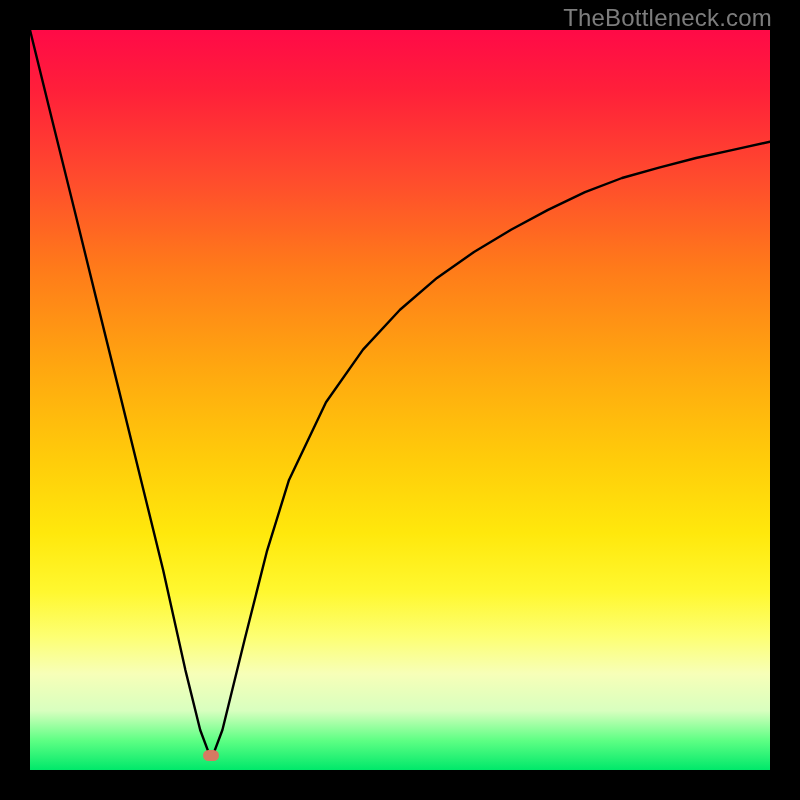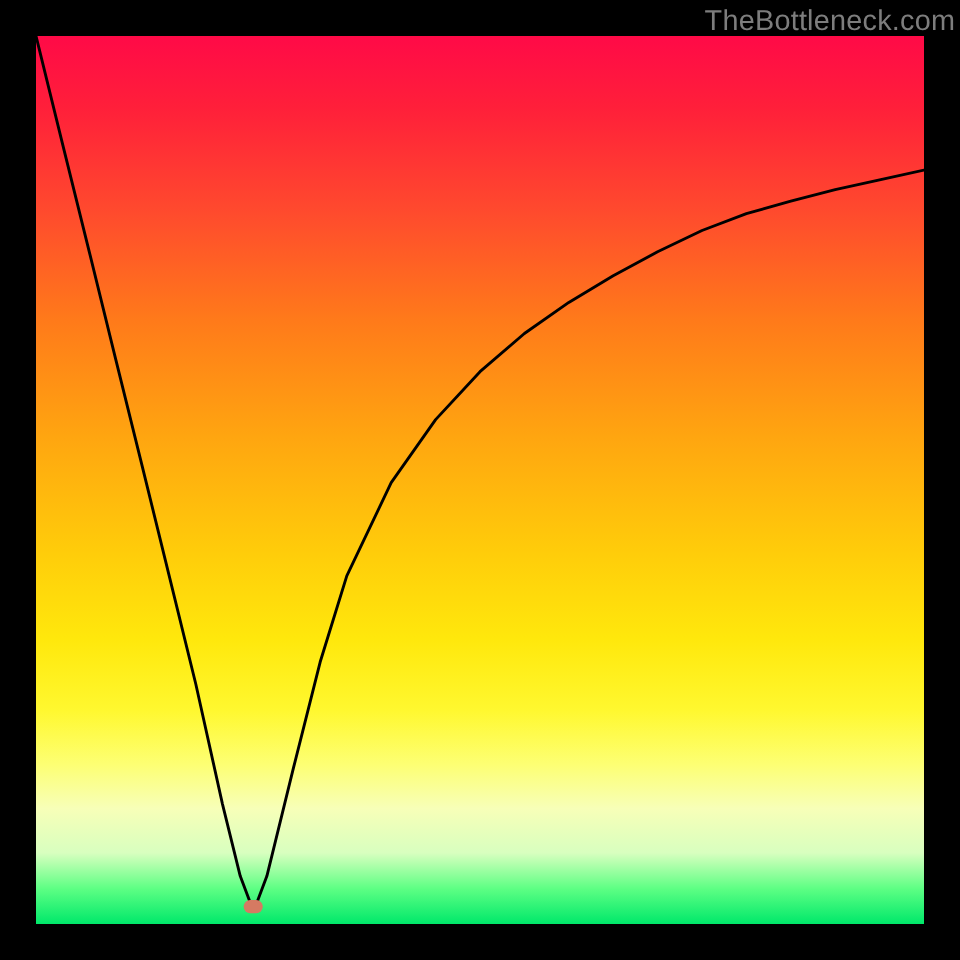--- a/index.html
+++ b/index.html
@@ -29,21 +29,21 @@
       #fdff73 82%,
       #f7ffb8 87%,
       #d8ffbf 92%,
       #5eff84 96%,
       #00e86a 100%
     );
   }
   .watermark {
     position: absolute;
     top: 4px;
-    right: 4px;
+    right: 28px;
     color: #7d7d7d;
     font-size: 24px;
     font-weight: 500;
     letter-spacing: 0.2px;
     z-index: 10;
   }
   svg.curve {
     position: absolute;
     inset: 0;
     width: 740px;

